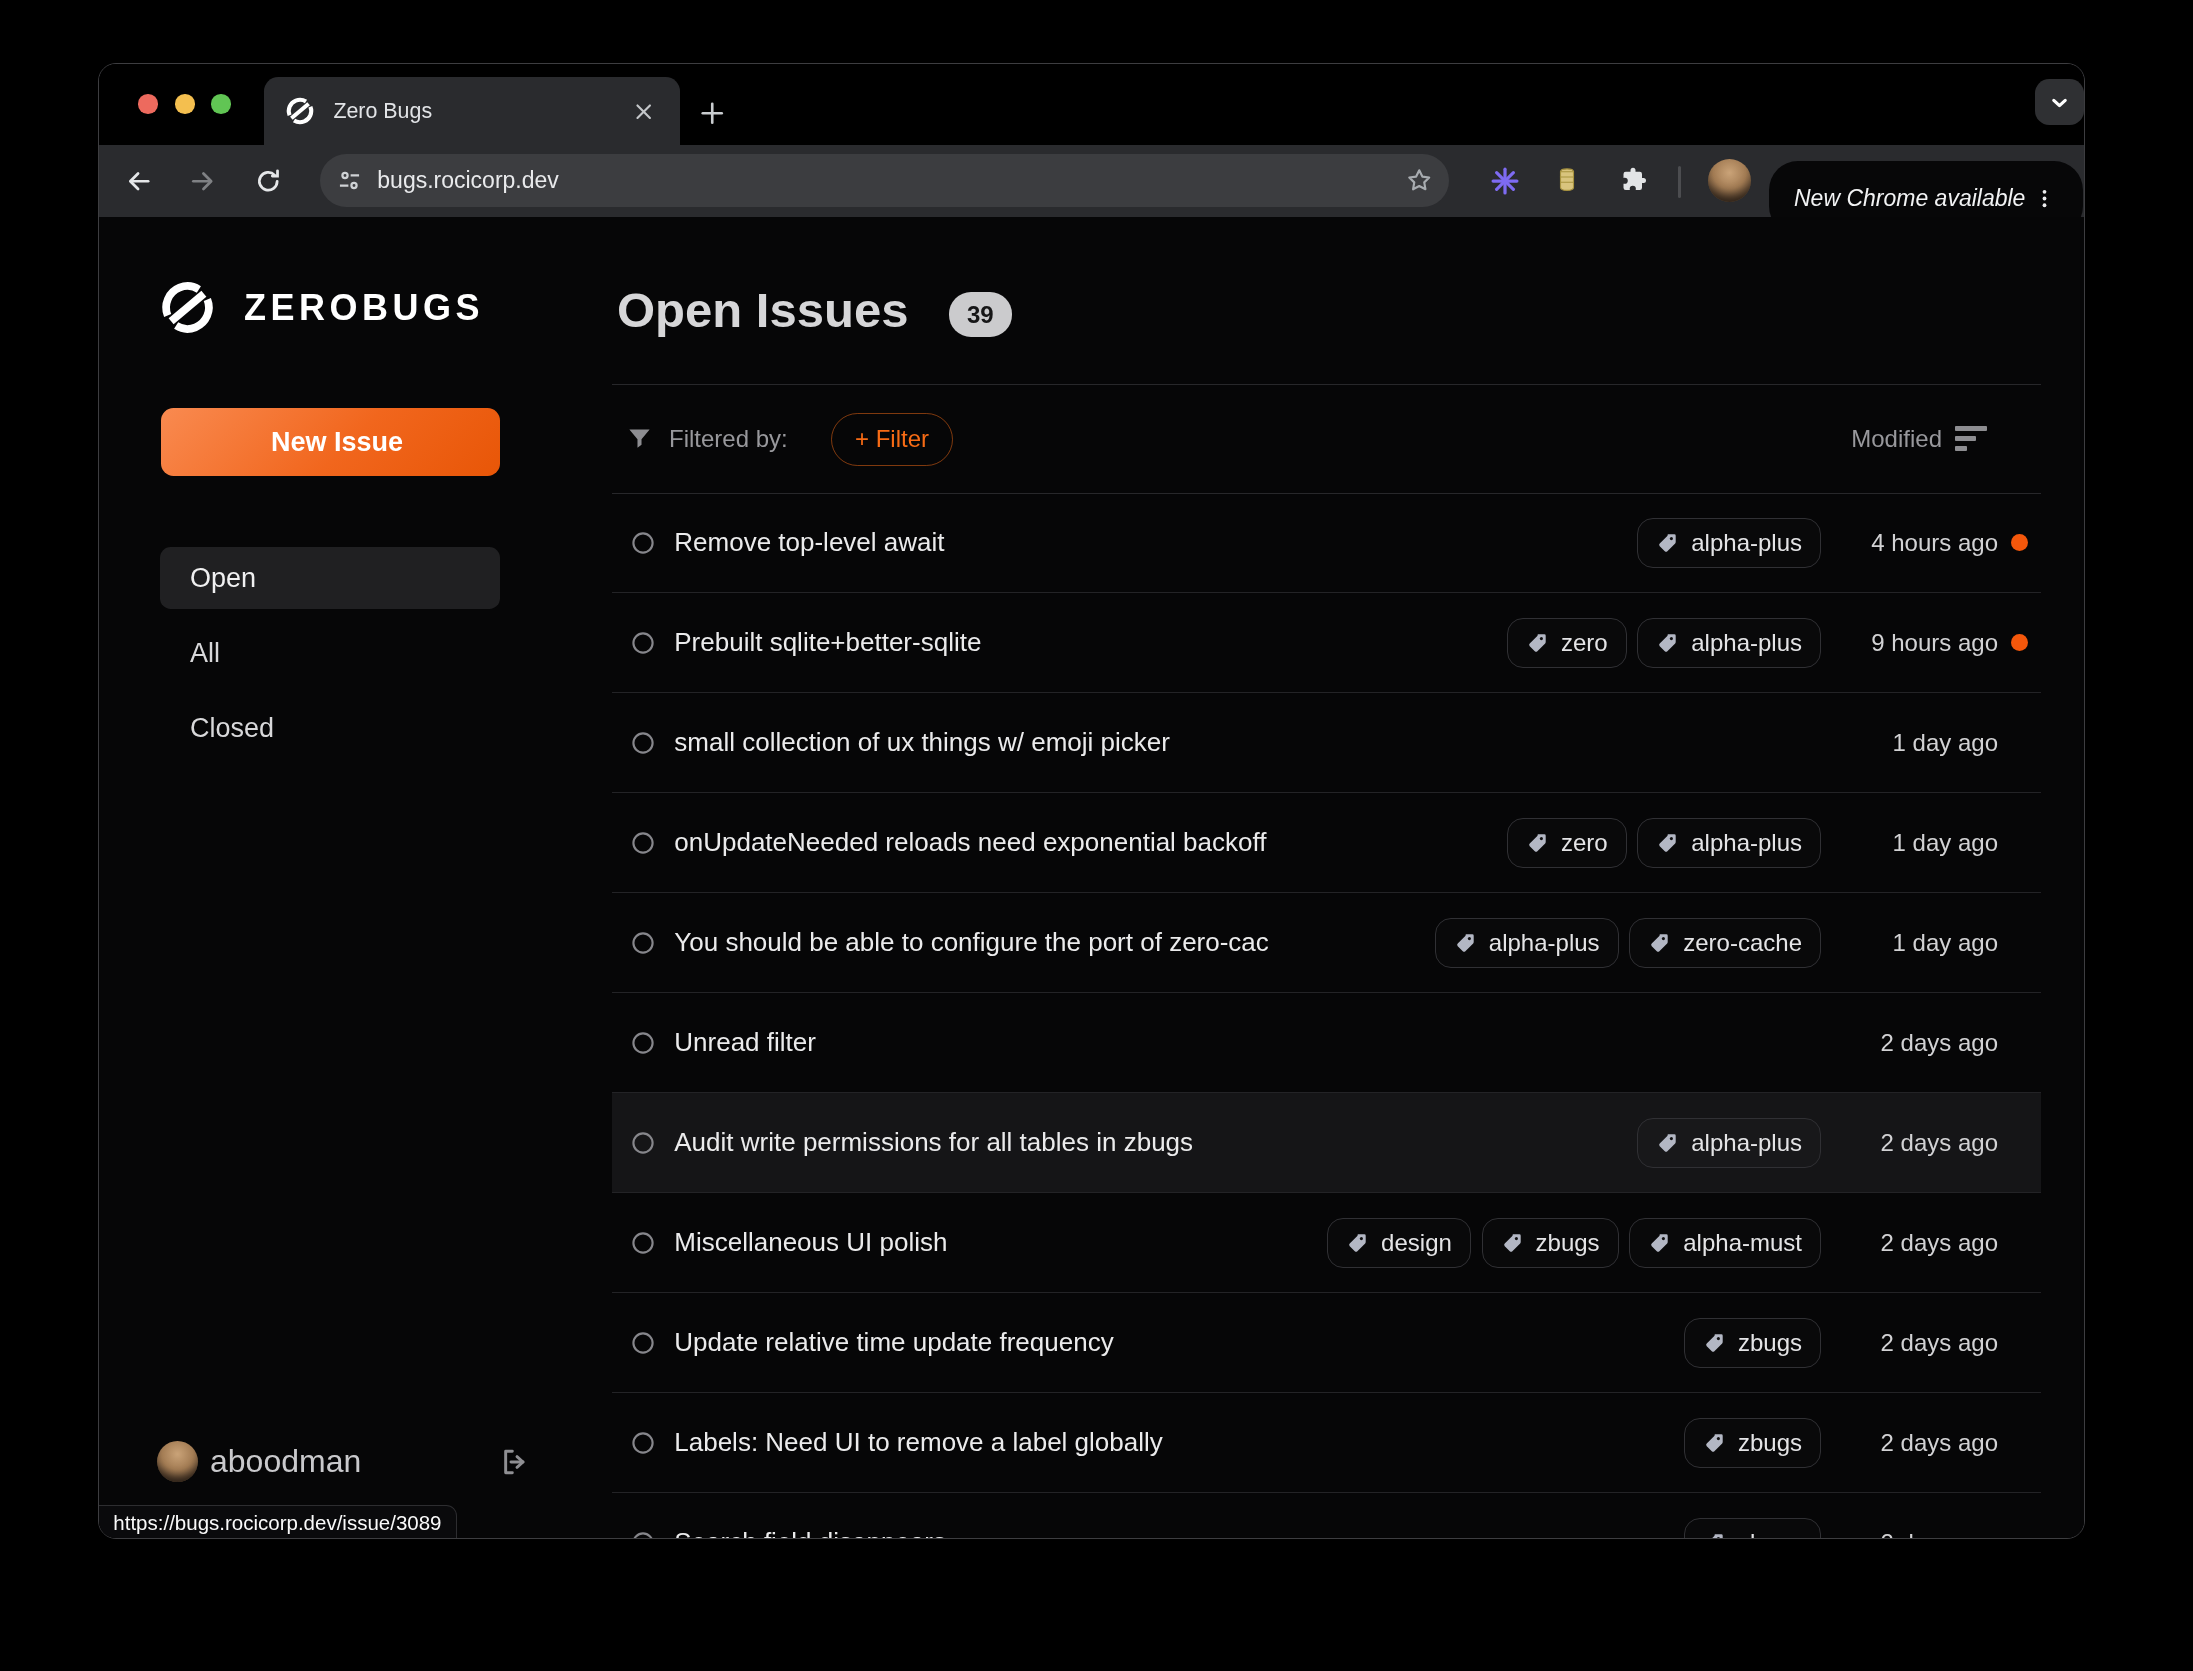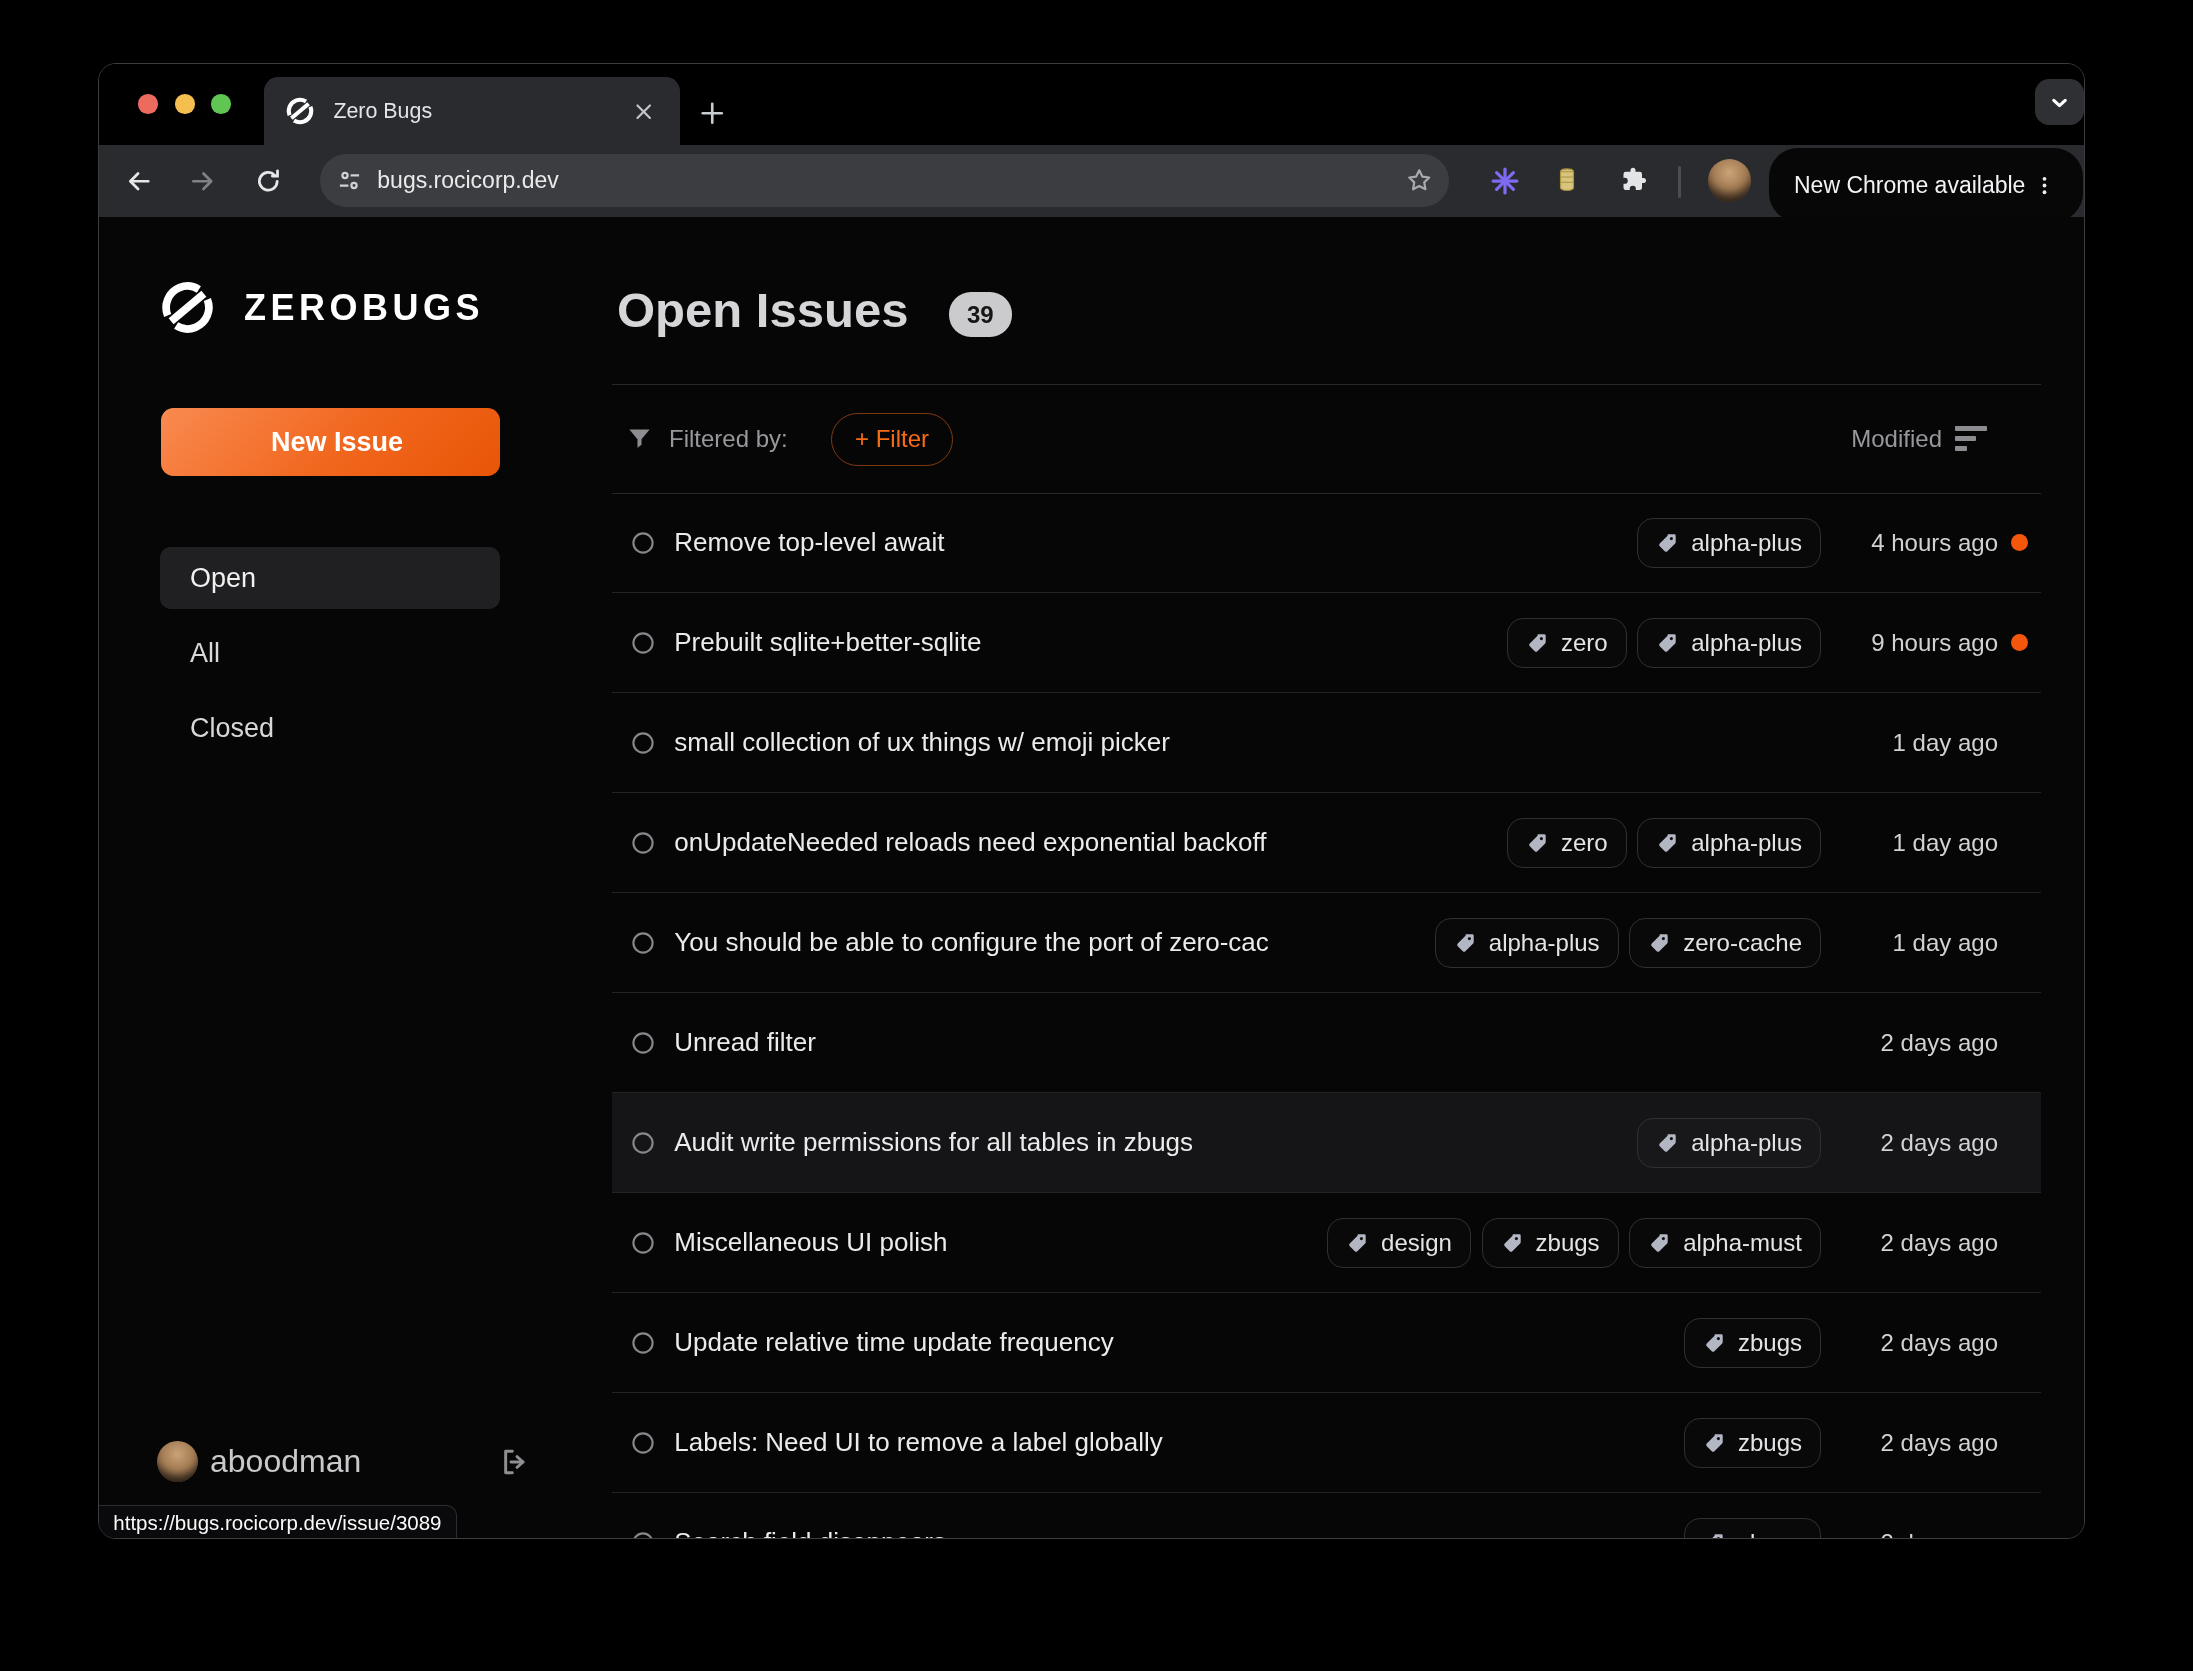--- a/index.html
+++ b/index.html
@@ -27,22 +27,22 @@
   .toolbar{position:absolute;left:0;top:81px;right:0;height:72px;background:#2a2b2e;}
   .navbtn{position:absolute;top:21.4px;width:30px;height:30px;display:flex;align-items:center;justify-content:center;}
   .urlbar{position:absolute;left:221px;top:9px;width:1129px;height:53px;background:#3c3d40;border-radius:27px;
     display:flex;align-items:center;padding:0 16px;}
   .url-text{margin-left:14.3px;font-size:23px;color:#e9eaec;flex:1 1 auto;white-space:nowrap;}
   .ext{position:absolute;top:21.4px;width:30px;height:30px;}
   .tb-sep{position:absolute;left:1579px;top:20.5px;width:2.7px;height:32px;background:#4c4d50;border-radius:1.8px;}
   .tb-avatar{position:absolute;left:1609px;top:14.3px;width:43px;height:43px;border-radius:50%;
     background:radial-gradient(circle at 50% 32%,#caa378 0%,#a37c54 45%,#6b5138 75%,#473524 100%);
     box-shadow:inset 0 -12.5px 10.7px -7.1px #2c2118;}
-  .updatebtn{position:absolute;left:1670px;top:3px;width:314px;height:74px;background:#070708;border-radius:29px;
-    display:flex;align-items:center;padding:0 19.6px 0 25px;}
+  .updatebtn{position:absolute;left:1670px;top:16px;width:314px;height:74px;background:#070708;border-radius:29px;
+    display:flex;align-items:center;padding:0 19.6px 0 25px;font-style:italic;}
   .updatebtn span{font-size:23px;color:#f2f3f4;flex:1 1 auto;white-space:nowrap;}
 
   
   .app{position:absolute;left:0;top:153px;right:0;bottom:0;background:#060607;}
 
   
   .logo{position:absolute;left:60px;top:62px;width:57px;height:57px;}
   .brand{position:absolute;left:145px;top:70px;font-size:36px;font-weight:800;letter-spacing:4.5px;color:#fff;}
   .new-issue{position:absolute;left:62px;top:191px;width:339px;height:68px;border-radius:12.5px;
     background:linear-gradient(135deg,#f98a50 0%,#f1661d 55%,#e85607 100%);

